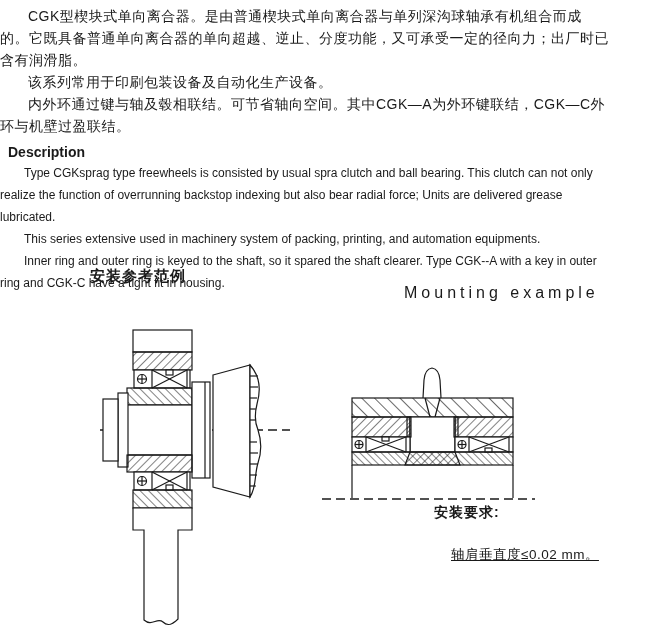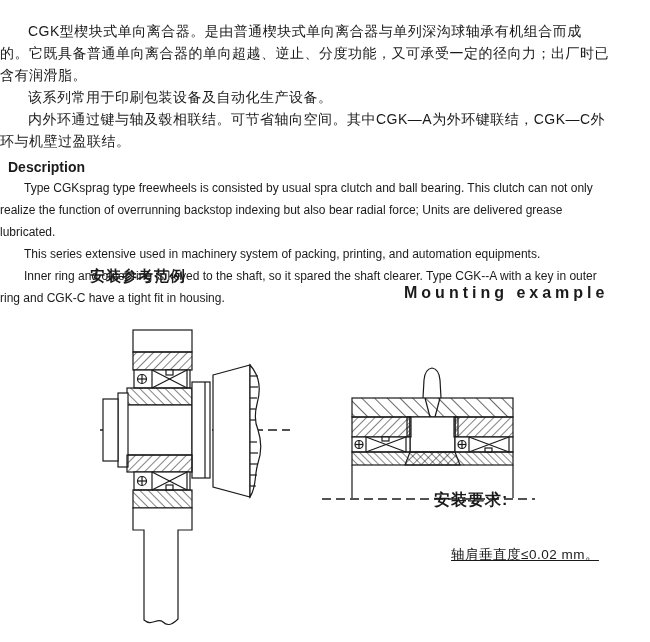--- a/index.html
+++ b/index.html
@@ -1,34 +1,34 @@
 <!DOCTYPE html>
 <html><head>
 <meta charset="utf-8">
 <style>
   html,body{margin:0;padding:0;background:#fff;}
   .page{
     position:relative;width:650px;height:642px;background:#ffffff;
     font-family:"Liberation Sans","DejaVu Sans",sans-serif;color:#1a1a1a;
     overflow:hidden;
   }
-  .textblock{position:absolute;top:20px;left:0;width:610px;}
+  .textblock{position:absolute;top:5px;left:0;width:610px;}
   .cn p{margin:0;font-size:14px;line-height:22px;text-indent:2em;letter-spacing:0.5px;}
   .desc-heading{margin:7px 16px 2px 8px;font-size:14px;font-weight:bold;}
   .en p{margin:0;font-size:12px;line-height:22px;text-indent:2em;}
   .h-left{
     position:absolute;left:90px;top:267px;font-size:15px;font-weight:bold;letter-spacing:1px;
   }
   .h-right{
-    position:absolute;left:404px;top:284px;font-size:16px;font-weight:bold;letter-spacing:4px;
+    position:absolute;left:404px;top:284px;font-size:16px;font-weight:normal;letter-spacing:4px;
   }
   .diagram{position:absolute;}
   .diagram-left{left:60px;top:318px;}
   .diagram-right{left:318px;top:355px;}
-  .req-title{position:absolute;left:434px;top:490px;font-size:16px;font-weight:bold;letter-spacing:1px;}
+  .req-title{position:absolute;left:434px;top:504px;font-size:14px;font-weight:bold;letter-spacing:1px;}
   .req-note{position:absolute;left:451px;top:546px;font-size:13.5px;letter-spacing:0.5px;text-decoration:underline;}
 </style>
 </head>
 <body>
 
 <div class="page">
 
   <div class="textblock">
     <div class="cn">
       <p>CGK型楔块式单向离合器。是由普通楔块式单向离合器与单列深沟球轴承有机组合而成的。它既具备普通单向离合器的单向超越、逆止、分度功能，又可承受一定的径向力；出厂时已含有润滑脂。</p>

